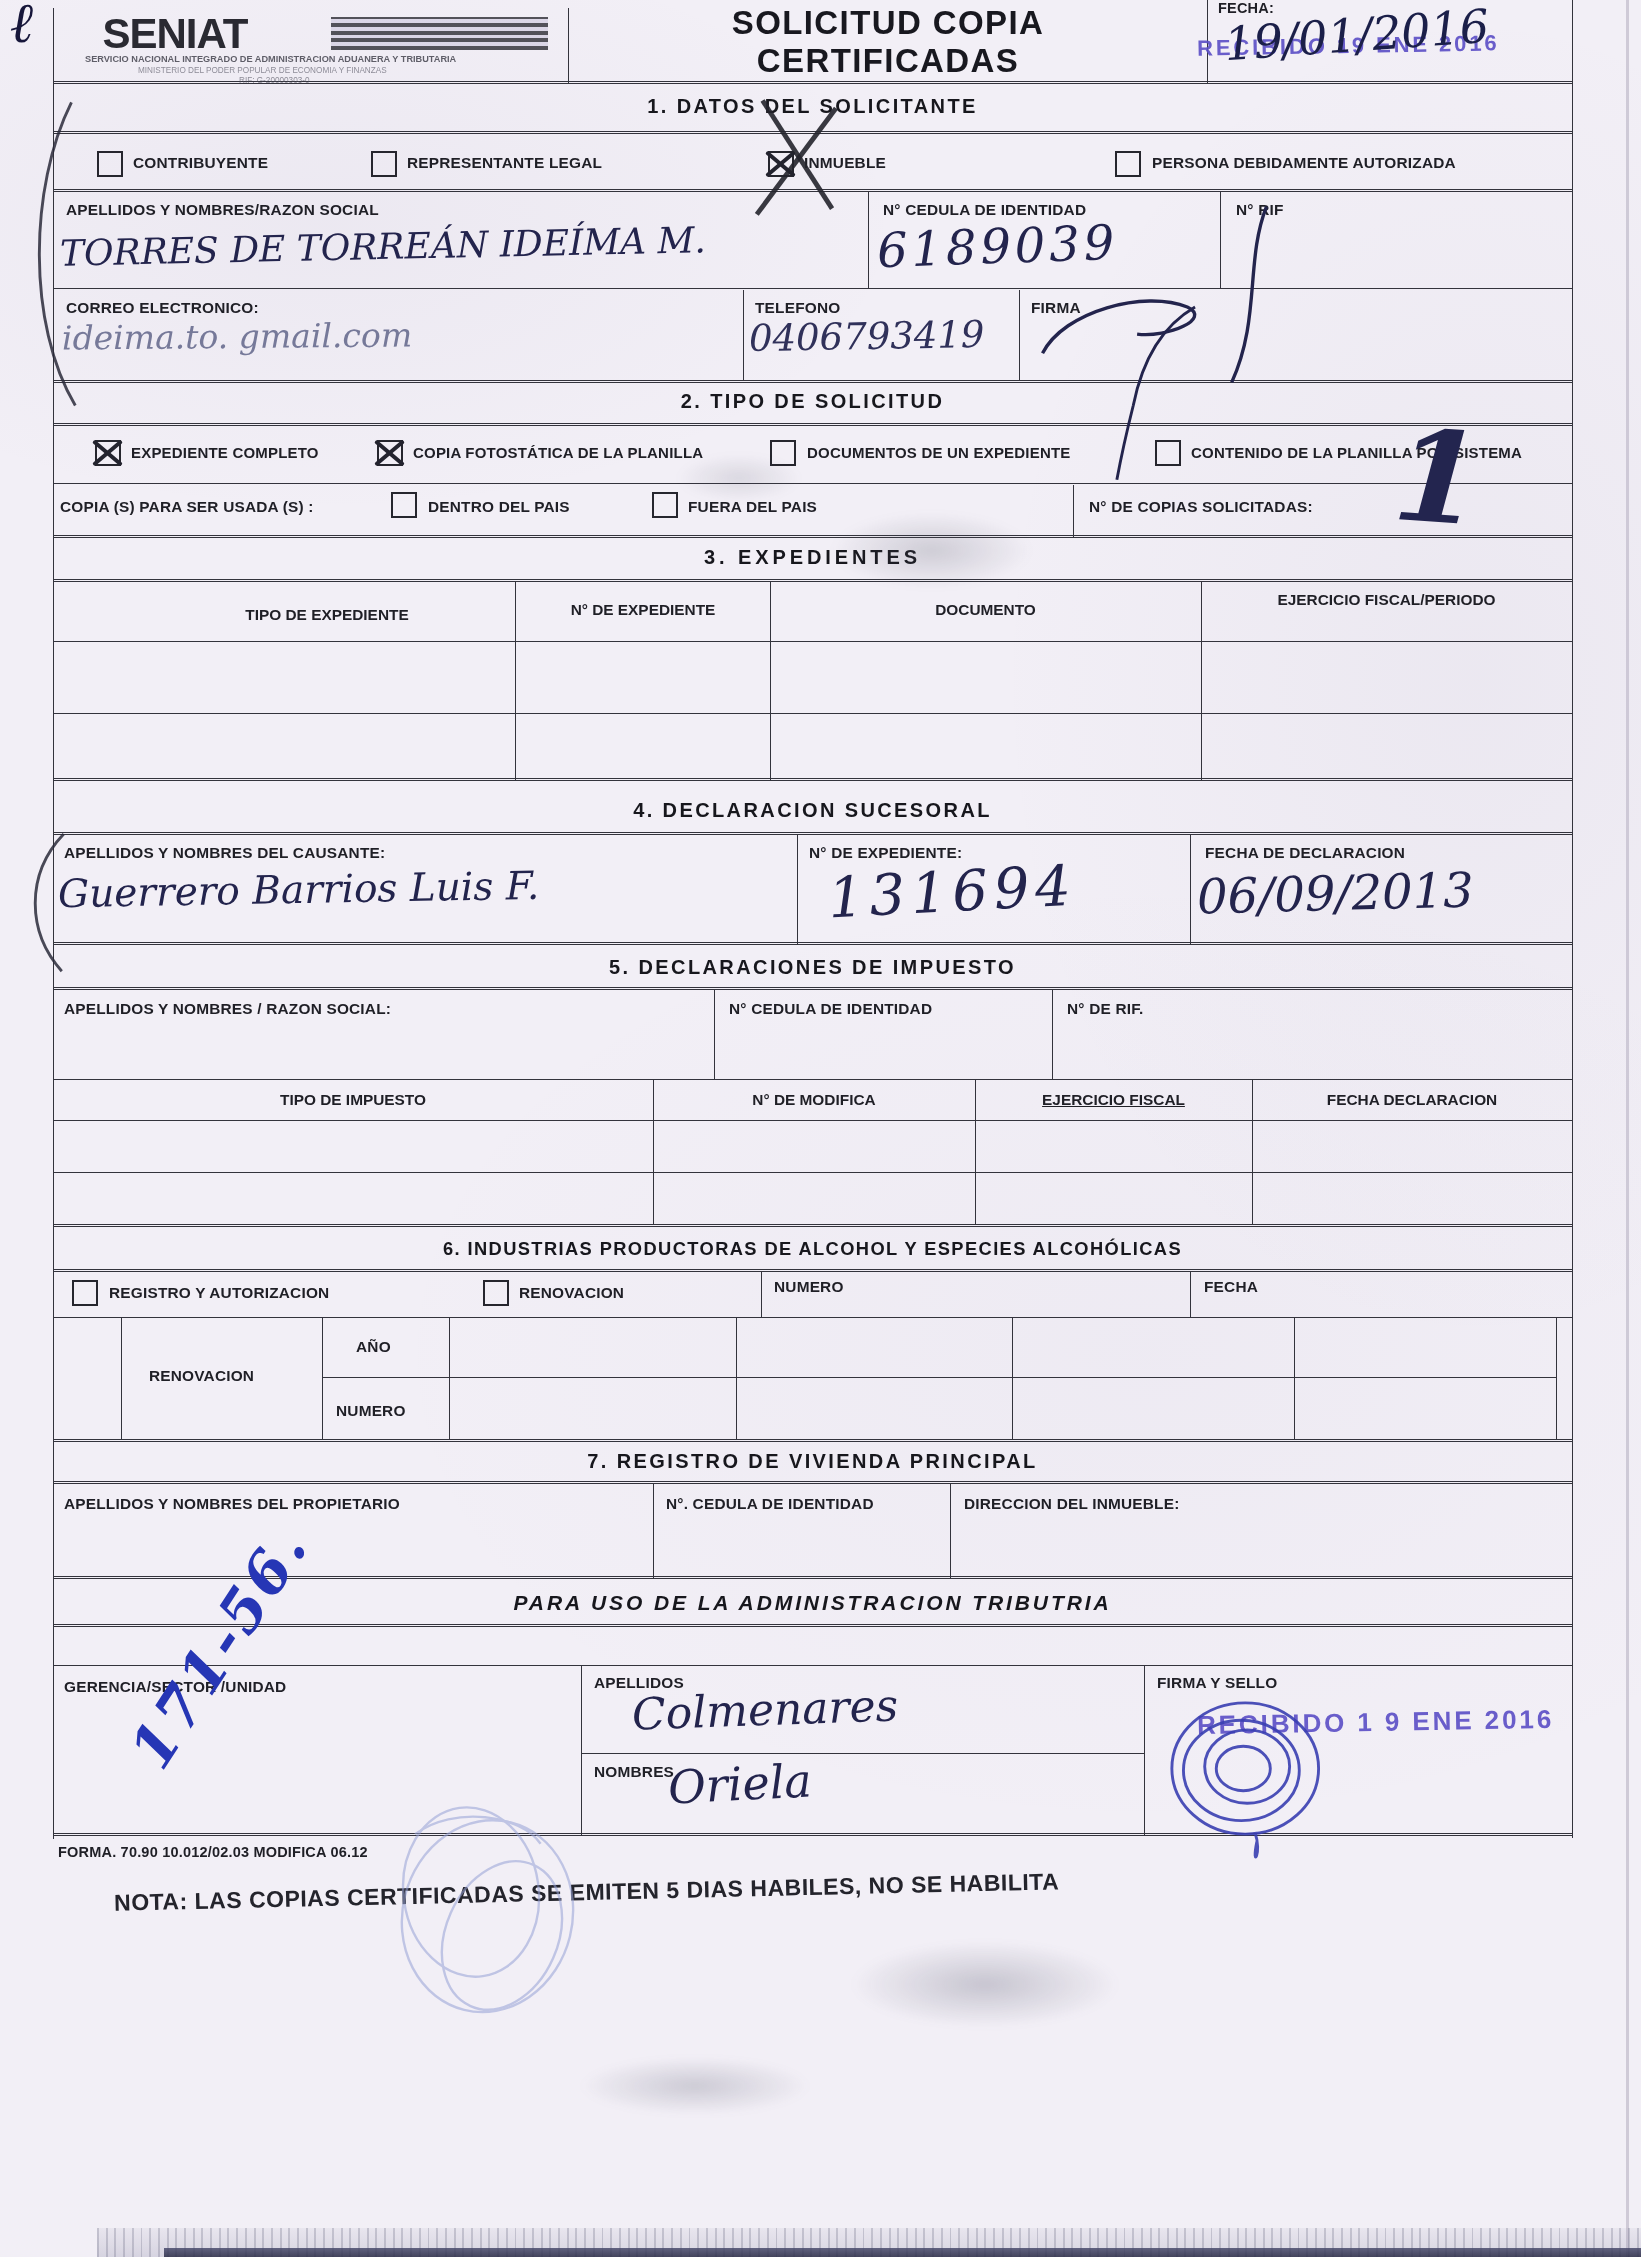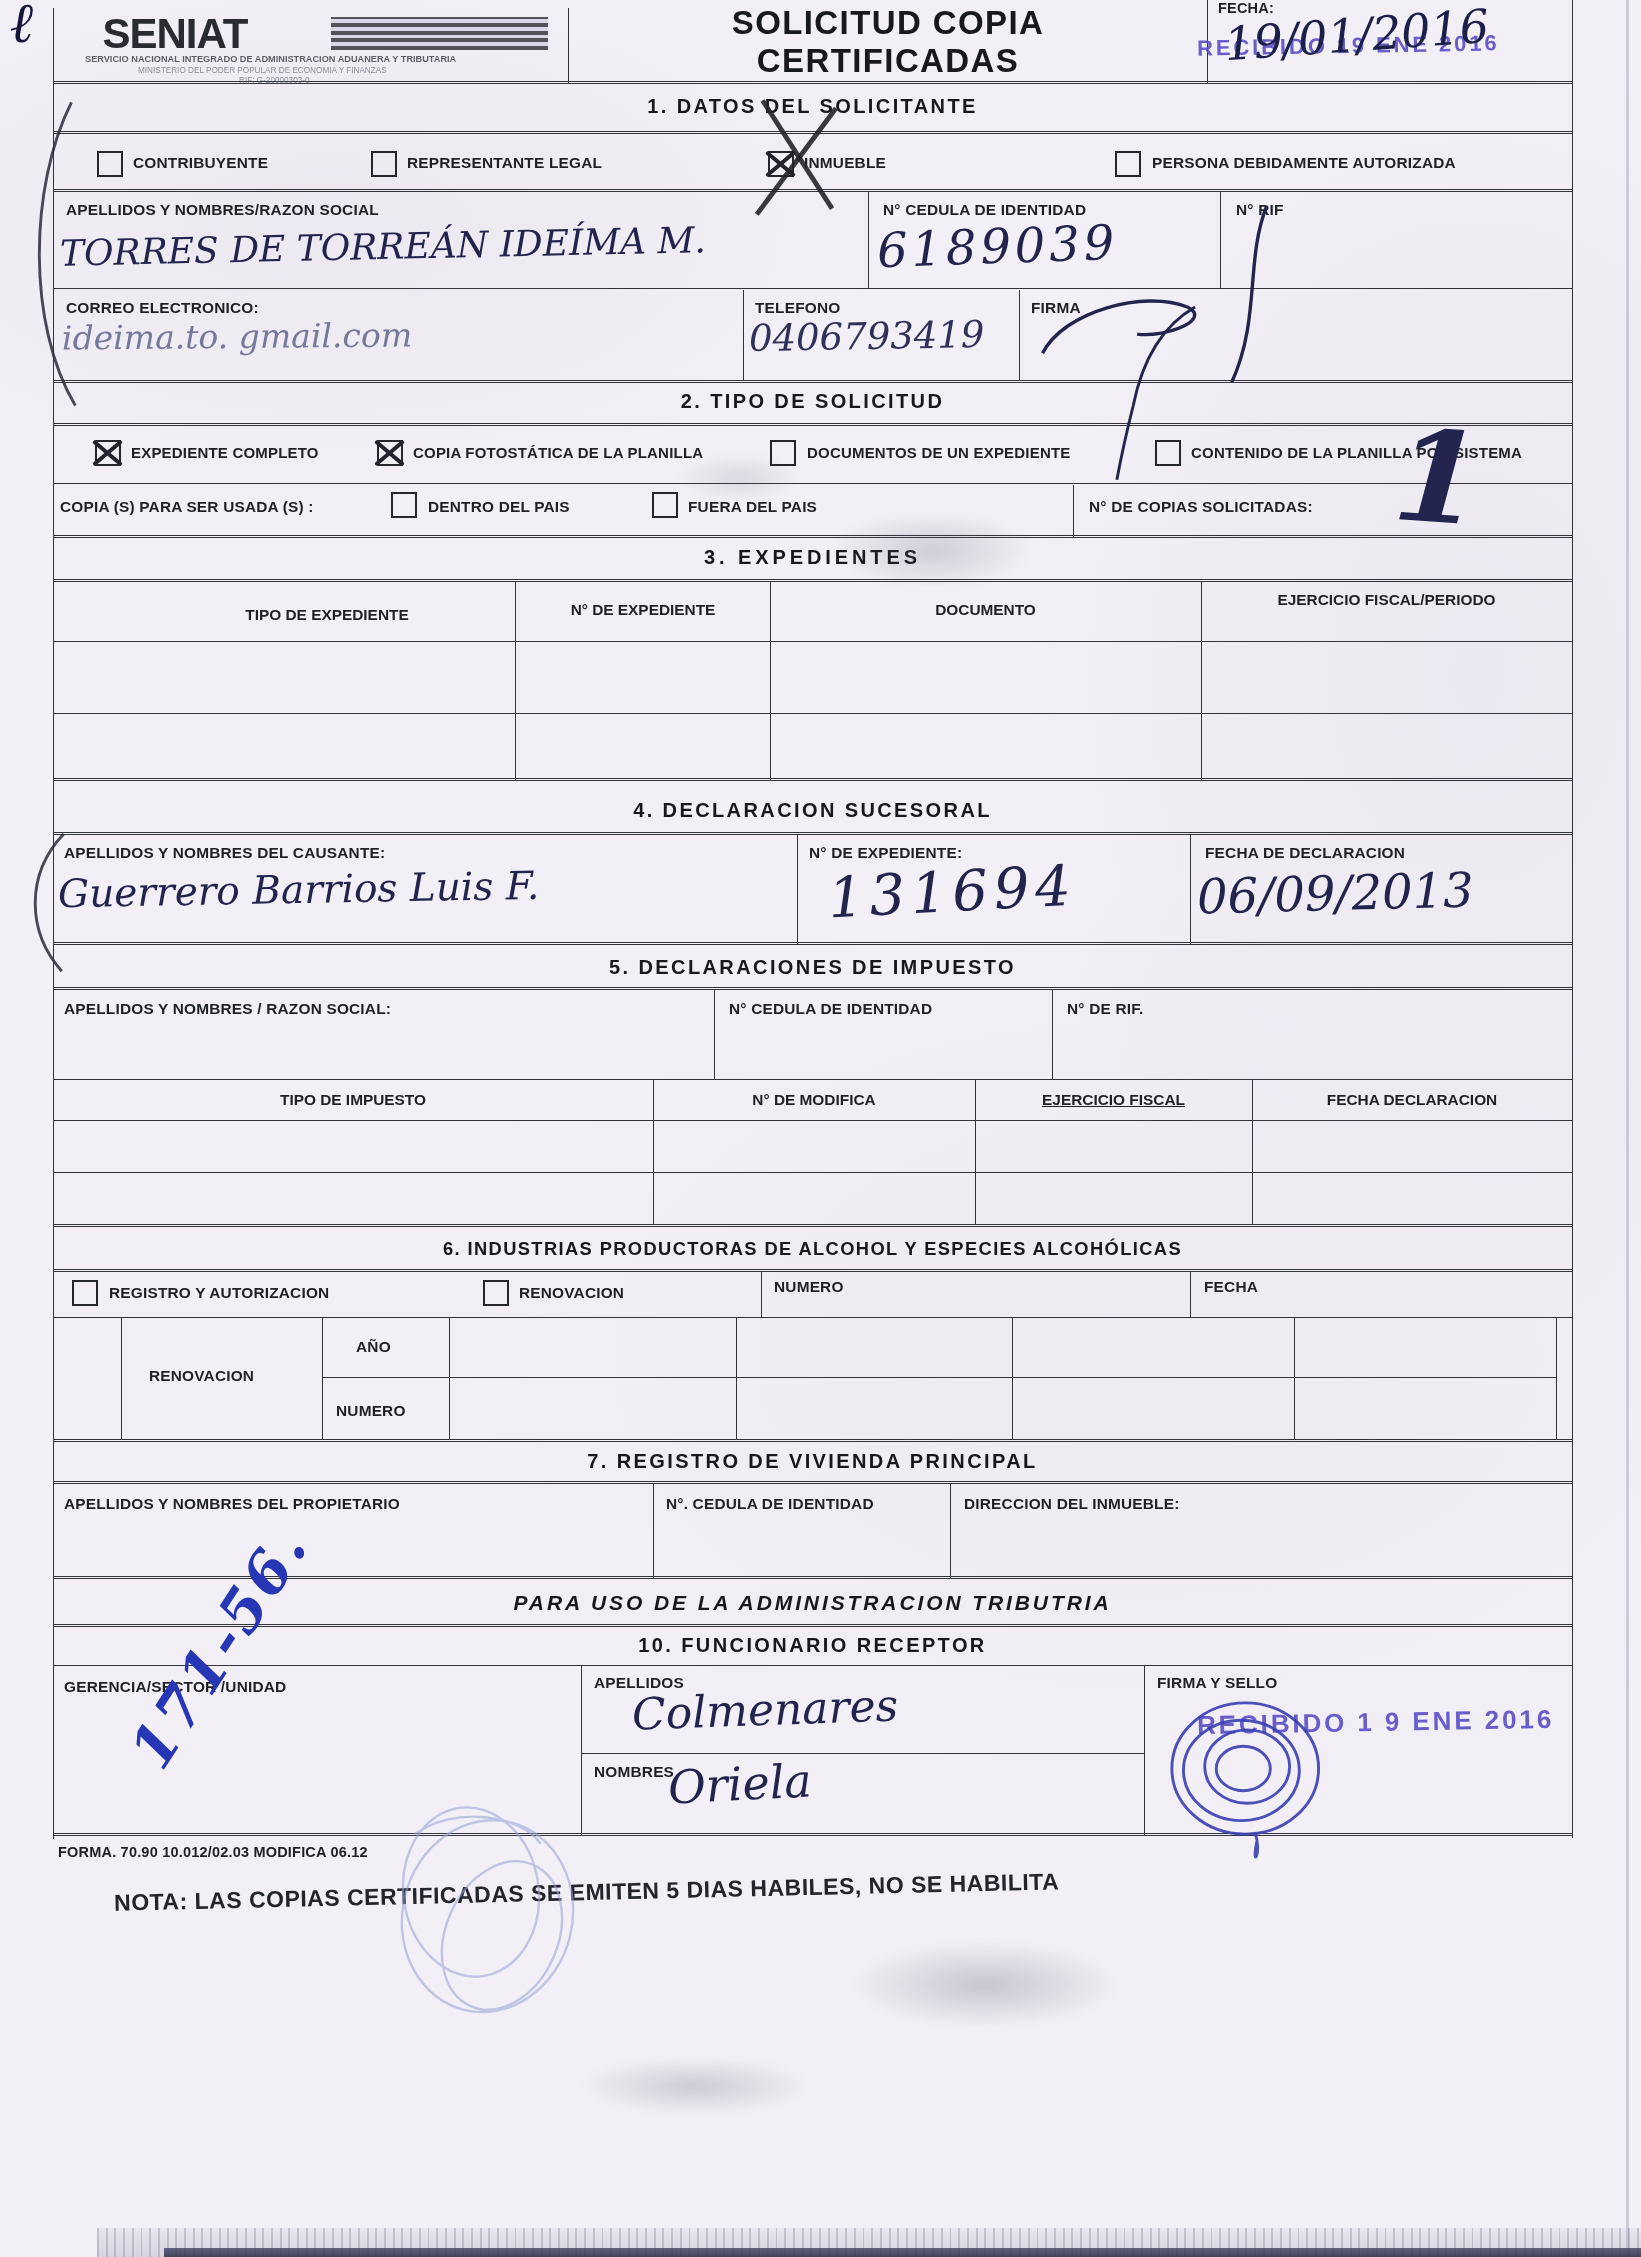--- a/index.html
+++ b/index.html
@@ -196,21 +196,20 @@
 
   <div class="vline" style="left:653px;top:1483px;height:95px;"></div>
   <div class="vline" style="left:950px;top:1483px;height:95px;"></div>
   <span class="lbl" style="left:64px;top:1495px;">APELLIDOS Y NOMBRES DEL PROPIETARIO</span>
   <span class="lbl" style="left:666px;top:1495px;">N°. CEDULA DE IDENTIDAD</span>
   <span class="lbl" style="left:964px;top:1495px;">DIRECCION DEL INMUEBLE:</span>
   <div class="dline" style="top:1576px;"></div>
 
   <div class="banner" style="top:1591px;font-style:italic;font-size:21px;letter-spacing:2.9px;">PARA USO DE LA ADMINISTRACION TRIBUTRIA</div>
   <div class="dline" style="top:1624px;"></div>
-  <div class="banner" style="top:1634px;">10. FUNCIONARIO RECEPTOR</div>
   <div class="sline" style="top:1665px;"></div>
 
   <div class="vline" style="left:581px;top:1666px;height:170px;"></div>
   <div class="vline" style="left:1144px;top:1666px;height:170px;"></div>
   <span class="lbl" style="left:64px;top:1678px;">GERENCIA/SECTOR /UNIDAD</span>
   <span class="lbl" style="left:594px;top:1674px;">APELLIDOS</span>
   <div class="abs" style="left:581px;top:1753px;width:563px;border-top:1.9px solid #33333c;"></div>
   <span class="lbl" style="left:594px;top:1763px;">NOMBRES</span>
   <span class="lbl" style="left:1157px;top:1674px;">FIRMA Y SELLO</span>
 

